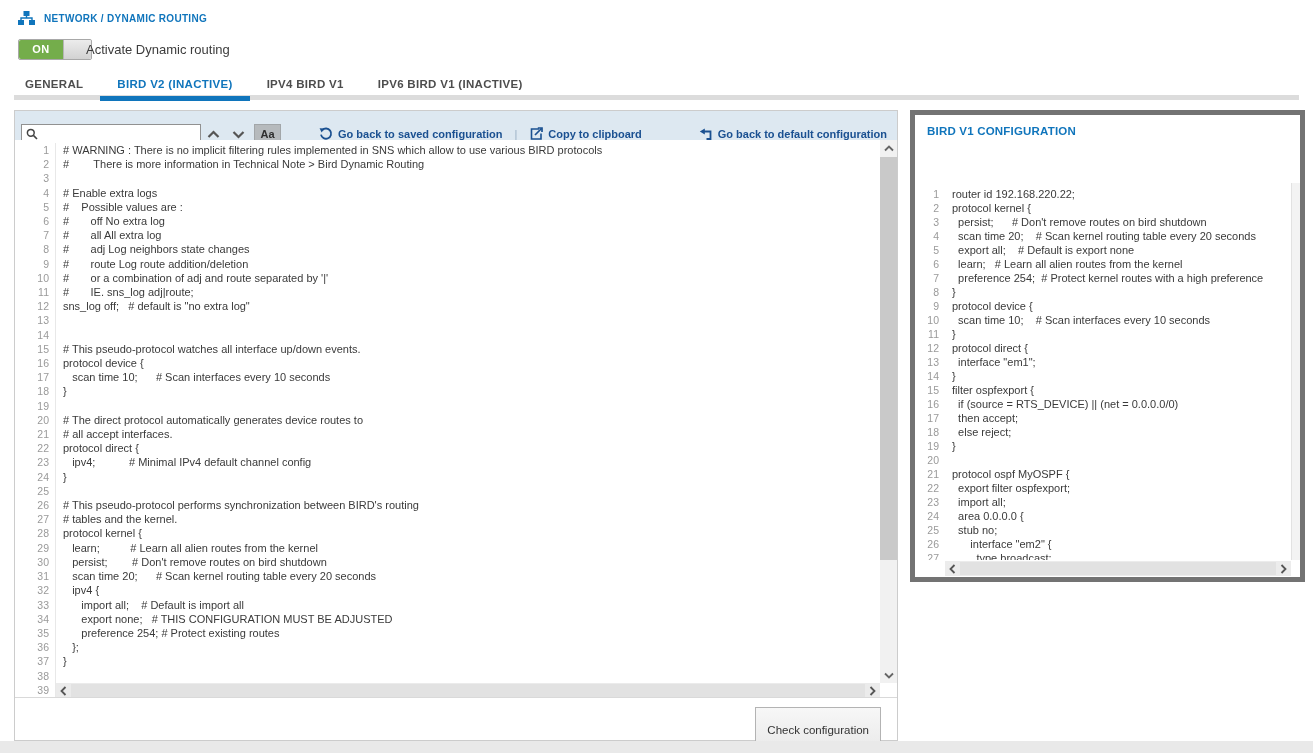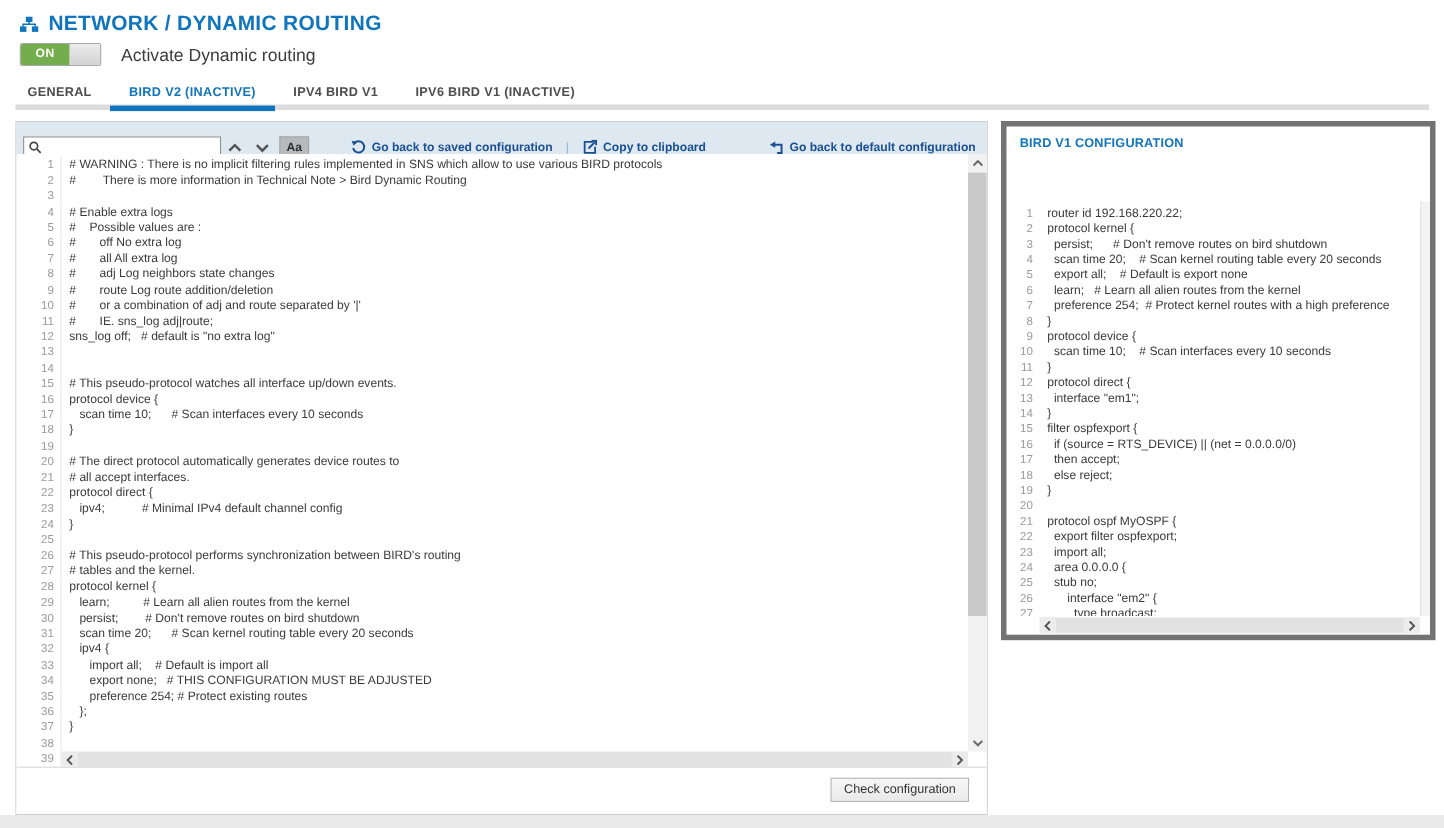--- a/index.html
+++ b/index.html
@@ -11,27 +11,27 @@
   body{
     width:1313px;height:753px;position:relative;overflow:hidden;
     background:#ffffff;font-family:"Liberation Sans",sans-serif;
     -webkit-font-smoothing:antialiased;
   }
   .page{position:absolute;inset:0;}
   .bottom-strip{position:absolute;left:0;right:0;bottom:0;height:12px;background:#e9e9e9;}
 
   
   .header{position:absolute;left:18px;top:11px;display:flex;align-items:center;gap:9px;}
-  .page-title{color:var(--accent);font-weight:bold;font-size:19px;letter-spacing:.3px;}
+  .page-title{color:var(--accent);font-weight:bold;font-size:10px;letter-spacing:.3px;}
 
   
   .toggle{position:absolute;left:18px;top:39px;width:72px;height:19px;border:1px solid #a8a8a8;border-radius:2px;display:flex;cursor:pointer;background:#f0f0f0;box-sizing:content-box;}
   .toggle-on{width:44px;background:var(--green);color:#fff;font-weight:bold;font-size:11px;text-align:center;line-height:19px;border-radius:2px 0 0 2px;letter-spacing:.5px;}
   .toggle-knob{flex:1;background:linear-gradient(#ececec,#d2d2d2);border-left:1px solid #b5b5b5;border-radius:0 2px 2px 0;}
-  .toggle-label{position:absolute;left:110px;top:42px;font-size:16px;color:#3c3c3c;}
+  .toggle-label{position:absolute;left:86px;top:42px;font-size:13px;color:#3c3c3c;}
 
   
   .tabs-underline{position:absolute;left:14px;top:95px;width:1285px;height:5px;background:#dcdcdc;}
   .tabs{position:absolute;left:8px;top:73px;display:flex;z-index:1;}
   .tab{padding:5px 17px 6px;font-size:11.5px;font-weight:bold;color:#4d4d4d;letter-spacing:.3px;position:relative;cursor:pointer;white-space:nowrap;}
   .tab.active{color:var(--accent);}
   .tab.active::after{content:"";position:absolute;left:0;right:0;bottom:-5px;height:5px;background:var(--accent);}
 
   
   .left-panel{position:absolute;left:14px;top:110px;width:884px;height:631px;background:#fff;border:1px solid #cccccc;box-sizing:border-box;}
@@ -60,21 +60,21 @@
   .vscroll .sb-btn{position:absolute;left:0;right:0;height:16px;display:flex;align-items:center;justify-content:center;background:#f1f1f1;cursor:pointer;}
   .vscroll .up{top:0;}
   .vscroll .down{bottom:0;}
   .vscroll .thumb{position:absolute;top:17px;left:0;right:0;height:403px;background:#c9c9c9;cursor:pointer;}
   .hscroll{position:absolute;height:15px;background:#ebebeb;display:flex;align-items:center;justify-content:space-between;padding:0 4px;box-sizing:border-box;cursor:pointer;}
   .hscroll .htrack{flex:1;height:13px;background:#e2e2e2;margin:0 4px;}
   .editor .hscroll{left:41px;right:17px;bottom:0;}
 
   
   .panel-footer{position:absolute;left:0;right:0;bottom:0;height:42px;border-top:1px solid #d9d9d9;background:#fff;}
-  .check-btn{position:absolute;right:16px;top:9px;padding:4px 11px;font-size:11.5px;color:#333;background:linear-gradient(#f7f7f7,#e9e9e9);border:1px solid #b3b3b3;cursor:pointer;font-family:inherit;}
+  .check-btn{position:absolute;right:16px;top:9px;padding:16px 11px;font-size:11.5px;color:#333;background:linear-gradient(#f7f7f7,#e9e9e9);border:1px solid #b3b3b3;cursor:pointer;font-family:inherit;}
 
   
   .rp-title{padding:10px 12px 7px;color:var(--accent);font-weight:bold;font-size:11.5px;letter-spacing:.2px;}
   .rp-tabs{display:flex;height:26px;}
   .rp-tab{width:50%;box-sizing:border-box;padding:5px 0 0 12px;font-size:11.5px;font-weight:bold;color:#4d4d4d;border-bottom:4px solid #d5d5d5;cursor:pointer;letter-spacing:.3px;}
   .rp-tab.active{color:var(--accent);border-bottom-color:var(--accent);}
   .rp-code{position:absolute;top:68px;left:0;right:9px;bottom:17px;overflow:hidden;}
   .rp-code .code-lines{top:4px;left:0;right:0;}
   .rp-code .code-line{line-height:14px;min-height:14px;}
   .rp-code .ln{width:24px;border-right:none;}

